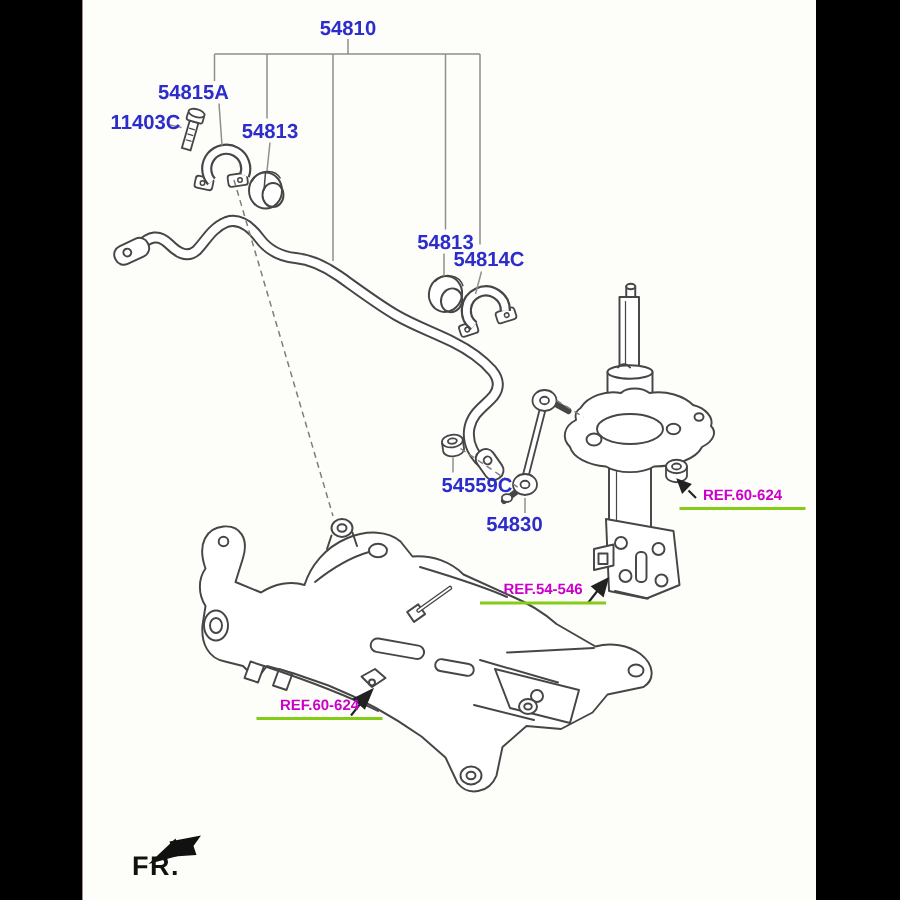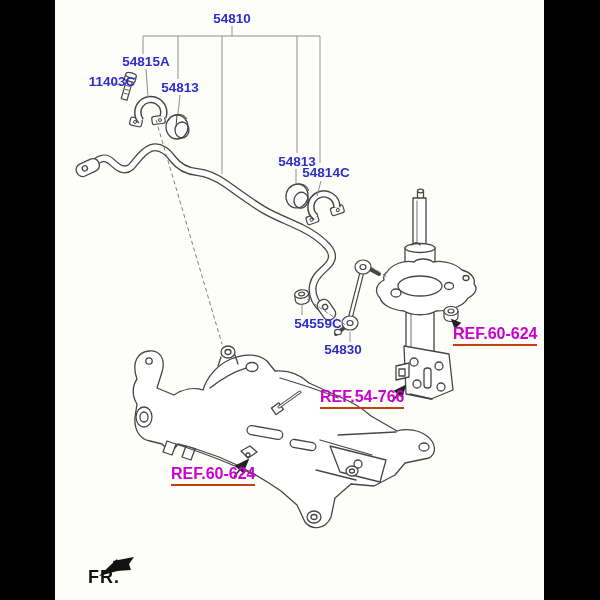--- a/index.html
+++ b/index.html
@@ -6,21 +6,21 @@
   #stage{position:relative;width:600px;height:600px;background:#be185d;overflow:hidden;
          font-family:"Liberation Sans",sans-serif;}
   .bar{position:absolute;top:0;height:600px;background:#000;}
   #bar-left{left:0;width:55px;}
   #bar-right{left:544px;width:56px;}
   #artboard{position:absolute;left:55px;top:0;width:489px;height:600px;background:#fdfdf9;}
   #art{position:absolute;left:0;top:0;}
   .lbl{position:absolute;font-weight:bold;white-space:nowrap;text-align:center;
        line-height:1.05;letter-spacing:0;}
   .part{color:#2d2dcb;font-size:13.5px;}
-  .ref{color:#cc00cc;font-size:16px;border-bottom:2px solid #c2410c;padding-bottom:1px;}
+  .ref{color:#cc00cc;font-size:10px;border-bottom:2px solid #84cc16;padding-bottom:1px;}
   .fr{color:#111;font-size:18px;font-weight:bold;letter-spacing:1px;margin-left:12px;}
 </style>
 </head>
 <body>
 
 <div id="stage">
   <div class="bar" id="bar-left"></div>
   <div class="bar" id="bar-right"></div>
 
   <div id="artboard">
@@ -211,35 +211,35 @@
       </g>
 
       <g fill="#111" stroke="none">
         <polygon points="99,576 117,559 121,570"></polygon>
         <polygon points="113,561 134,557 129,564 131,570 116,571"></polygon>
       </g>
     </svg>
 
     <div class="lbl part" style="left:154px;top:12px;width:46px">54810</div>
 
-    <div class="lbl part" style="left:65px;top:55px;width:52px">54815A</div>
-
-    <div class="lbl part" style="left:31px;top:75px;width:52px">11403C</div>
+    <div class="lbl part" style="left:48px;top:55px;width:52px">54815A</div>
+
+    <div class="lbl part" style="left:16px;top:75px;width:52px">11403C</div>
 
     <div class="lbl part" style="left:103px;top:81px;width:44px">54813</div>
 
     <div class="lbl part" style="left:220px;top:155px;width:44px">54813</div>
 
     <div class="lbl part" style="left:245px;top:166px;width:52px">54814C</div>
 
     <div class="lbl part" style="left:237px;top:317px;width:52px">54559C</div>
 
     <div class="lbl part" style="left:266px;top:343px;width:44px">54830</div>
 
     <div class="lbl ref" style="left:398px;top:326px;width:84px">REF.60-624</div>
 
-    <div class="lbl ref" style="left:265px;top:389px;width:84px">REF.54-766</div>
+    <div class="lbl ref" style="left:265px;top:389px;width:84px">REF.54-546</div>
 
     <div class="lbl ref" style="left:116px;top:466px;width:84px">REF.60-624</div>
 
     <div class="lbl fr" style="left:21px;top:568px">FR.</div>
   </div>
 </div>
 
 </body></html>

